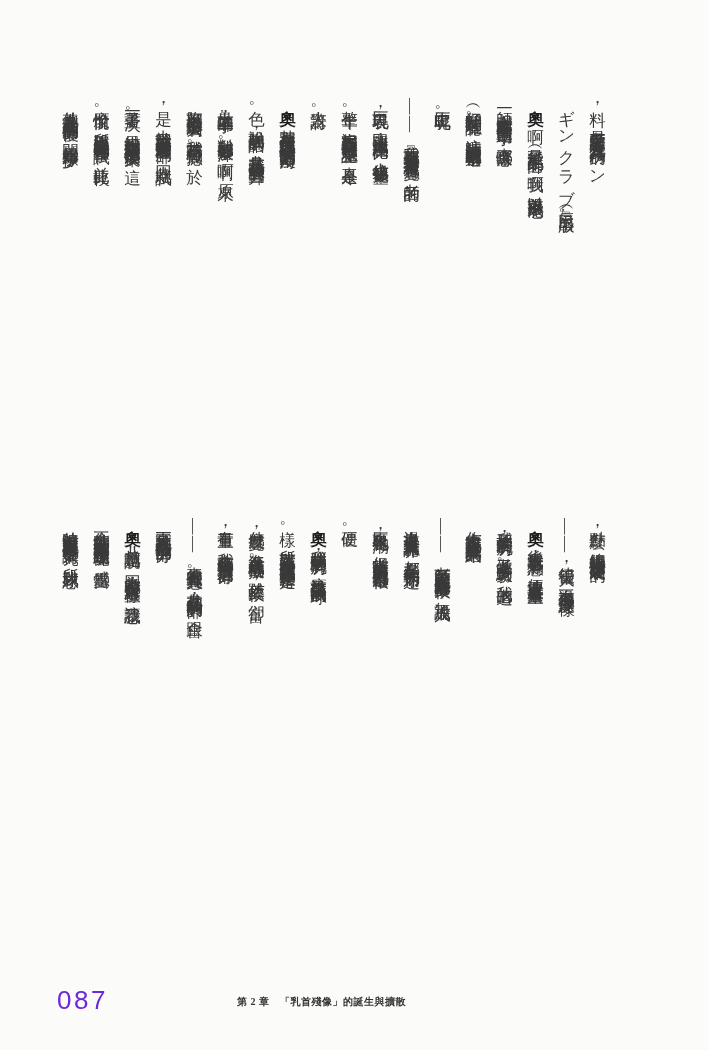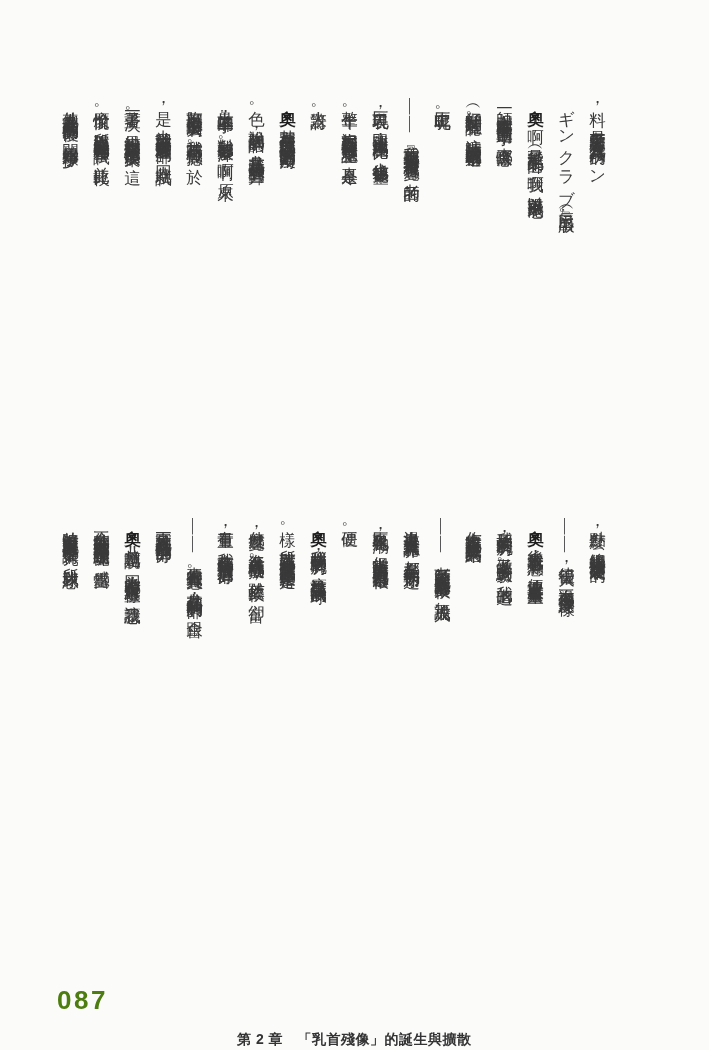--- a/index.html
+++ b/index.html
@@ -29,34 +29,33 @@
     white-space:nowrap;
   }
   .spk{
     font-weight:700;
     color:#1f1f1f;
   }
   .pagenum{
     position:absolute;
     left:57px;top:985px;
     font-family:"Liberation Sans","DejaVu Sans",sans-serif;
-    font-weight:700;
+    font-weight:400;
     font-size:26px;
     letter-spacing:2.5px;
-    color:#4d7c0f;
+    color:#6d28d9;
   }
   .chapter{
     position:absolute;
     left:237px;top:995px;
-    font-family:Liberation Sans, sans-serif;
+    font-family:Liberation Serif, serif;
     font-weight:700;
-    font-size:14px;
+    font-size:10px;
     letter-spacing:0.5px;
     color:#333333;
-    margin-top:36px;
   }
 </style>
 </head>
 <body>
 
 <div class="page">
 
   <div class="band band-top">
     <div class="col"><b class="spk"></b><span>料，是老師您出道那年一九八八年八月份的『ペン</span></div>
     <div class="col"><b class="spk"></b><span>ギンクラブ』（辰巳出版）。</span></div>

